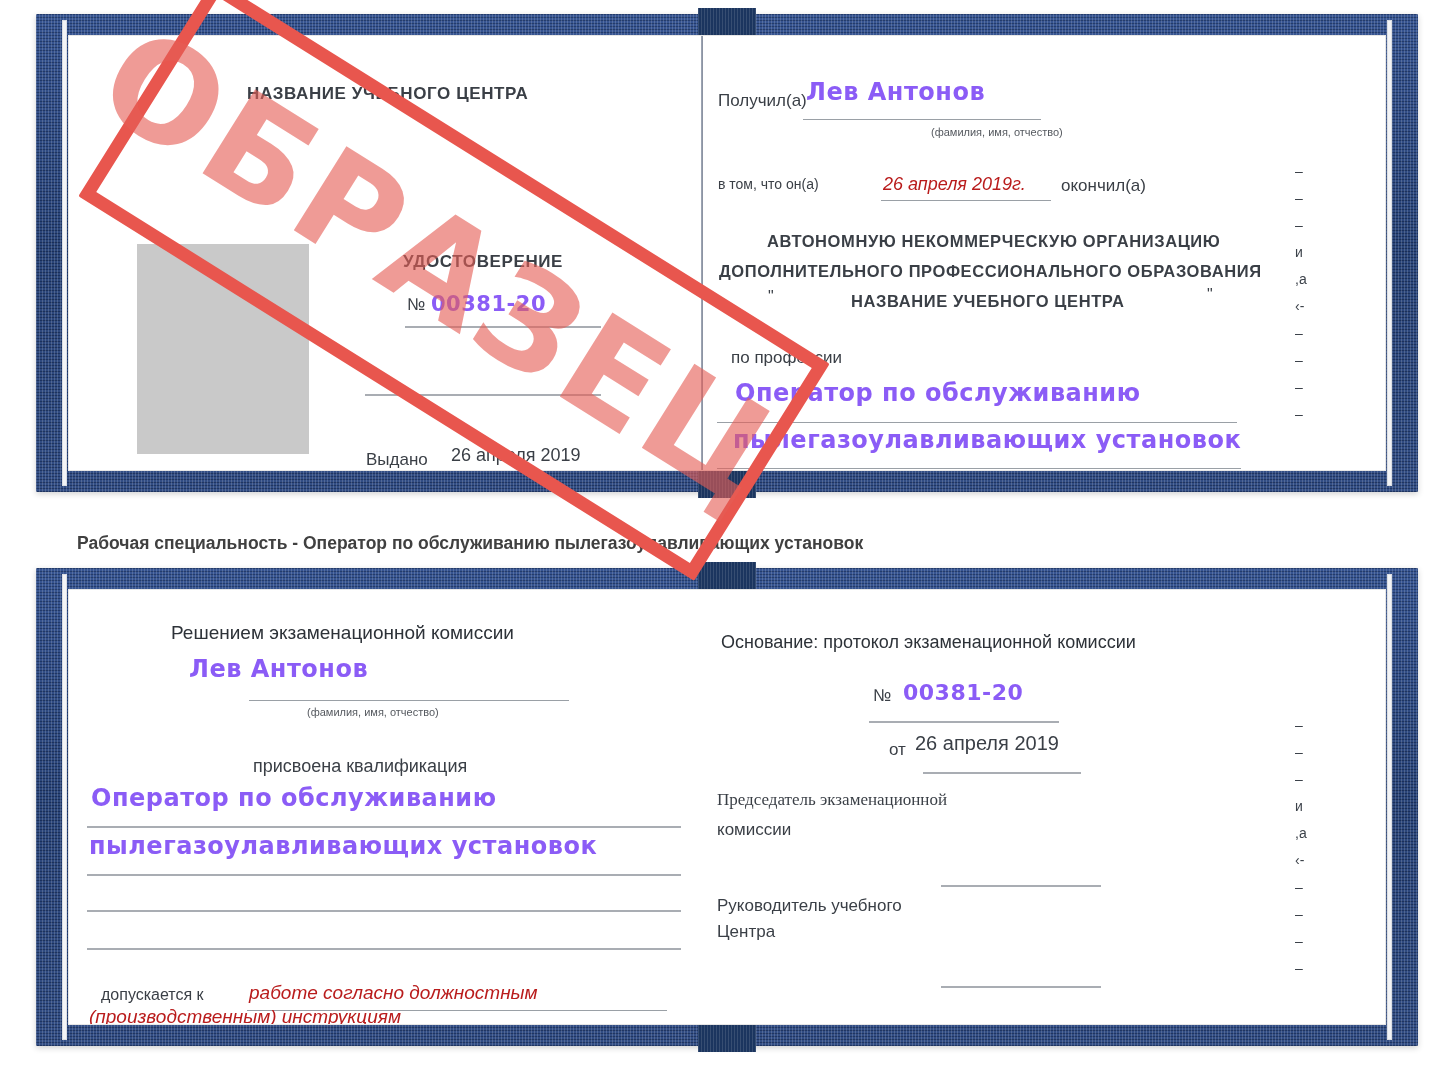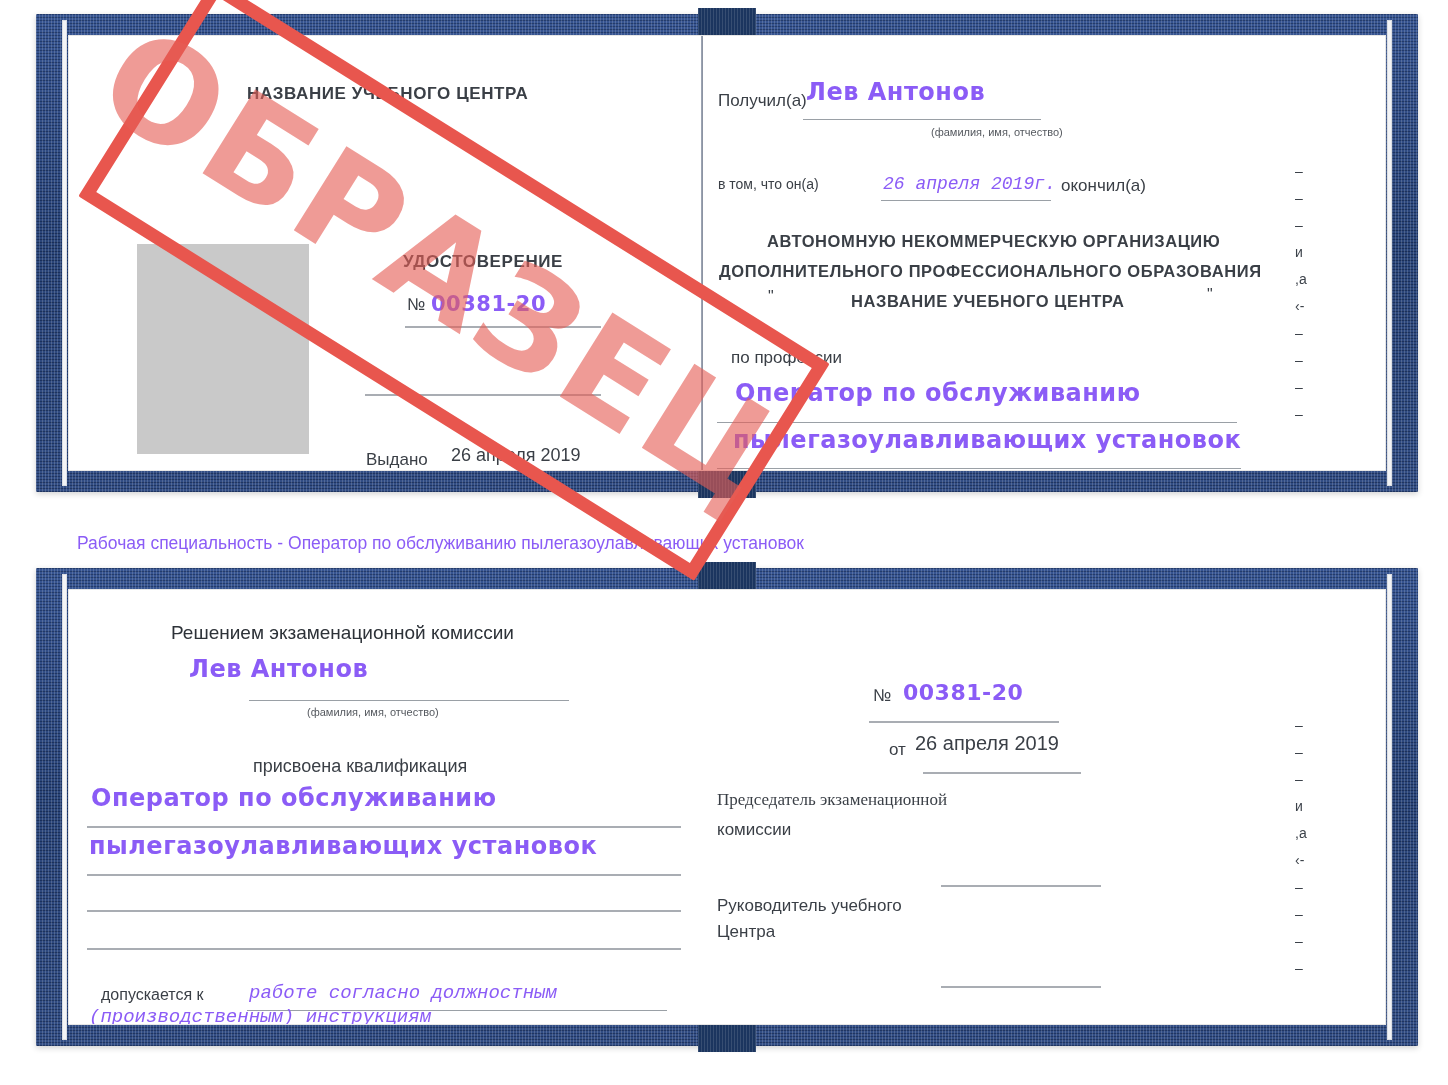--- a/index.html
+++ b/index.html
@@ -59,21 +59,21 @@
 
   
   .paper-edge{position:absolute;top:6px;bottom:6px;width:5px;background:#f3f4f6;
      box-shadow:inset 0 0 0 1px #dcdfe4;}
 
   
   .t{position:absolute;white-space:nowrap;color:#3a3f46;}
   .cap{font-weight:bold;letter-spacing:.6px;}
   .hand{color:#8b5cf6;font-family:"DejaVu Sans", sans-serif;font-weight:bold;
         letter-spacing:.5px;}
-  .hand-i{color:#8b5cf6;font-family:Liberation Mono, monospace;font-style:italic;}
+  .hand-i{color:#b91c1c;font-family:Liberation Sans, sans-serif;font-style:italic;}
   .rule{position:absolute;height:2px;background:#a9adb3;}
   .rule.thin{height:1px;background:#9aa0a6;}
   .tiny{font-size:11px;color:#55595f;}
 
   
   .photo{position:absolute;background:#c9c9c9;}
 
   
   .edgecol{position:absolute;display:flex;flex-direction:column;
      align-items:flex-start;color:#3c424a;font-size:14px;line-height:1;}
@@ -102,21 +102,21 @@
     display:flex;align-items:center;justify-content:center;
     font-family:"DejaVu Sans", sans-serif;
     font-weight:bold;font-size:136px;letter-spacing:4px;
     color:rgba(229,94,86,.62);
     line-height:1;
   }
 
   
   .caption{
     position:absolute;left:77px;top:533px;
-    font-size:17.5px;color:#8b5cf6;white-space:nowrap;
+    font-size:17.5px;color:#404040;white-space:nowrap;font-weight:bold;
   }
 </style>
 </head>
 <body>
 
 <div class="book" style="left:36px;top:14px;width:1382px;height:478px;">
   <div class="miter tl"></div>
   <div class="miter tr"></div>
   <div class="miter bl"></div>
   <div class="miter br"></div>
@@ -234,20 +234,21 @@
 
       <div class="t" style="left:32px;top:396px;font-size:16px;">допускается к</div>
       <div class="t hand-i" style="left:180px;top:392px;font-size:19px;">работе согласно должностным</div>
       <div class="rule thin" style="left:178px;top:420px;width:420px;"></div>
       <div class="t hand-i" style="left:20px;top:416px;font-size:19px;">(производственным) инструкциям</div>
 
     </div>
 
     <div class="page" style="left:634px;right:0;">
 
+      <div class="t" style="left:18px;top:42px;font-size:18px;color:#2d3238;">Основание: протокол экзаменационной комиссии</div>
 
       <div class="t" style="left:170px;top:96px;font-size:17px;">№</div>
       <div class="t hand" style="left:200px;top:90px;font-size:22px;">00381-20</div>
       <div class="rule" style="left:166px;top:131px;width:190px;"></div>
 
       <div class="t" style="left:186px;top:150px;font-size:17px;">от</div>
       <div class="t" style="left:212px;top:142px;font-size:20px;">26 апреля 2019</div>
       <div class="rule" style="left:220px;top:182px;width:158px;"></div>
 
       <div class="t" style="left:14px;top:200px;font-size:17px;font-family:Liberation Serif, serif;">Председатель экзаменационной</div>

